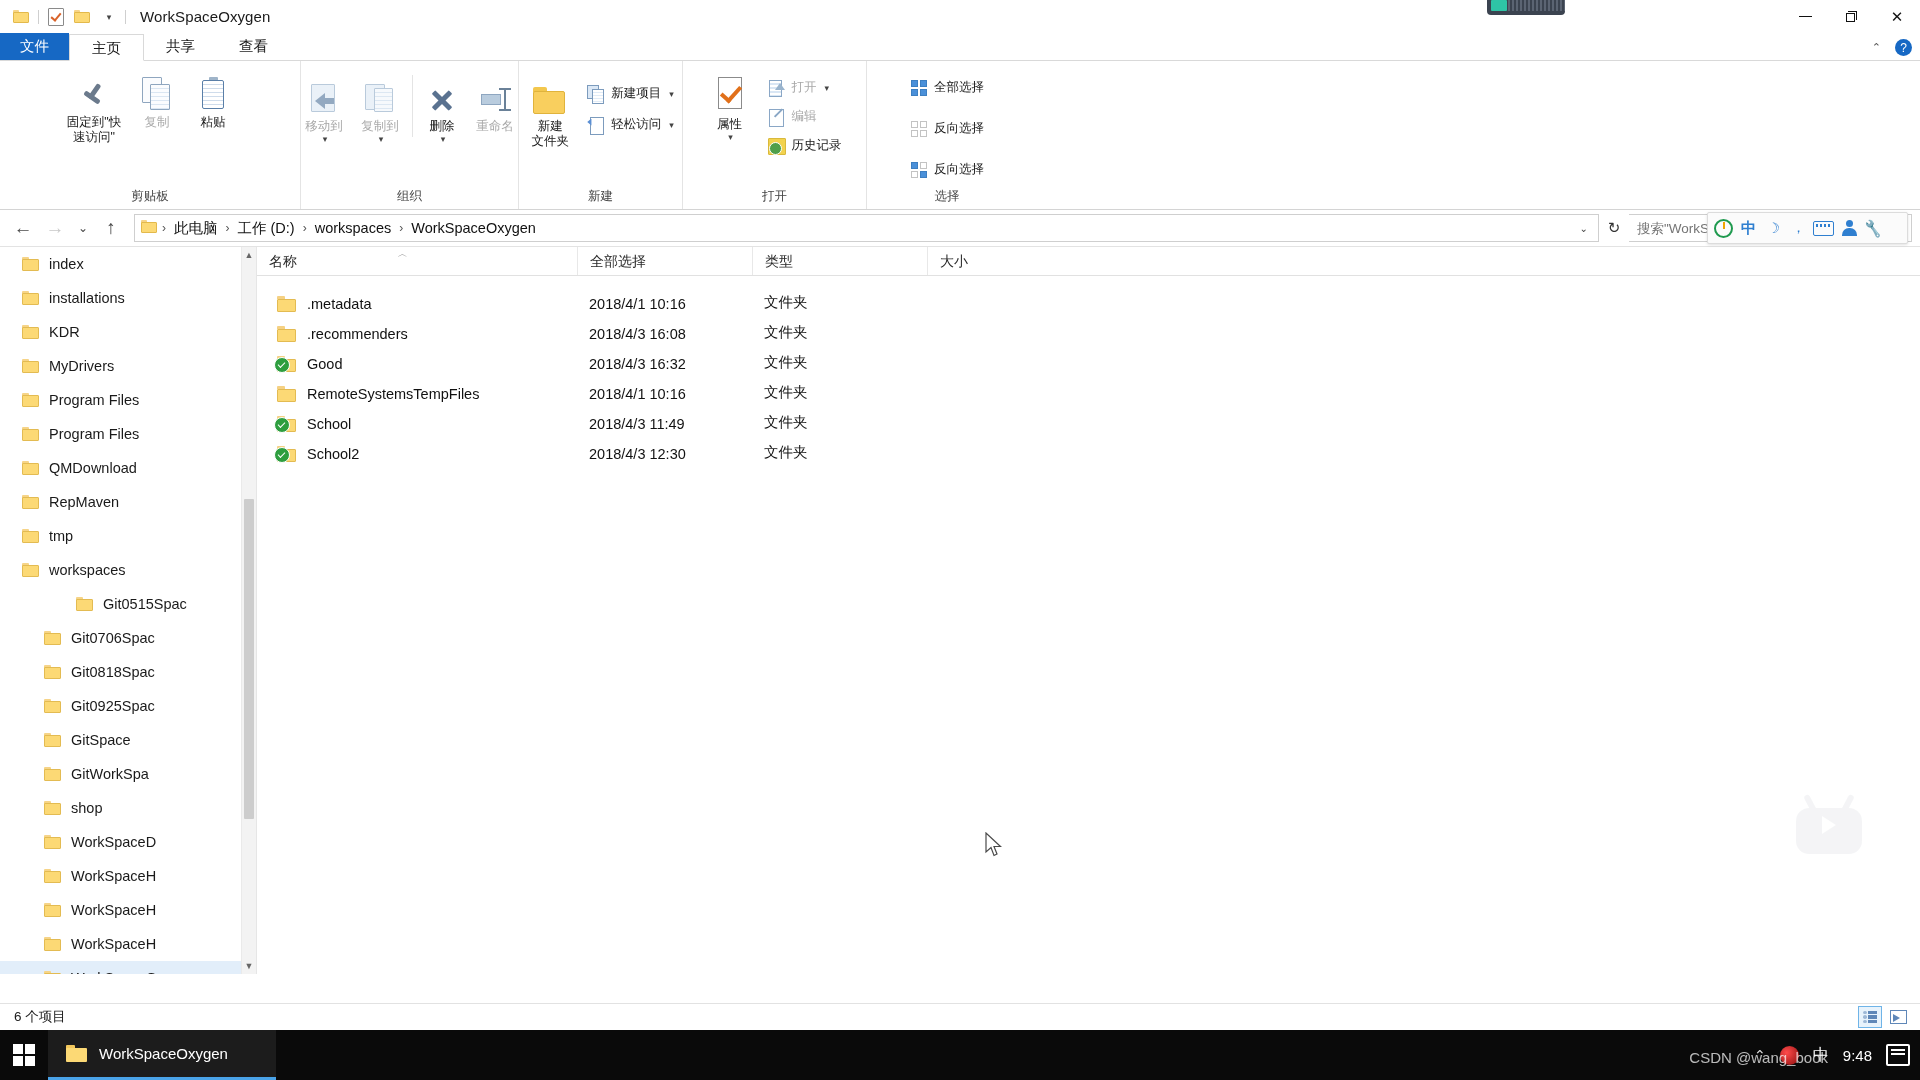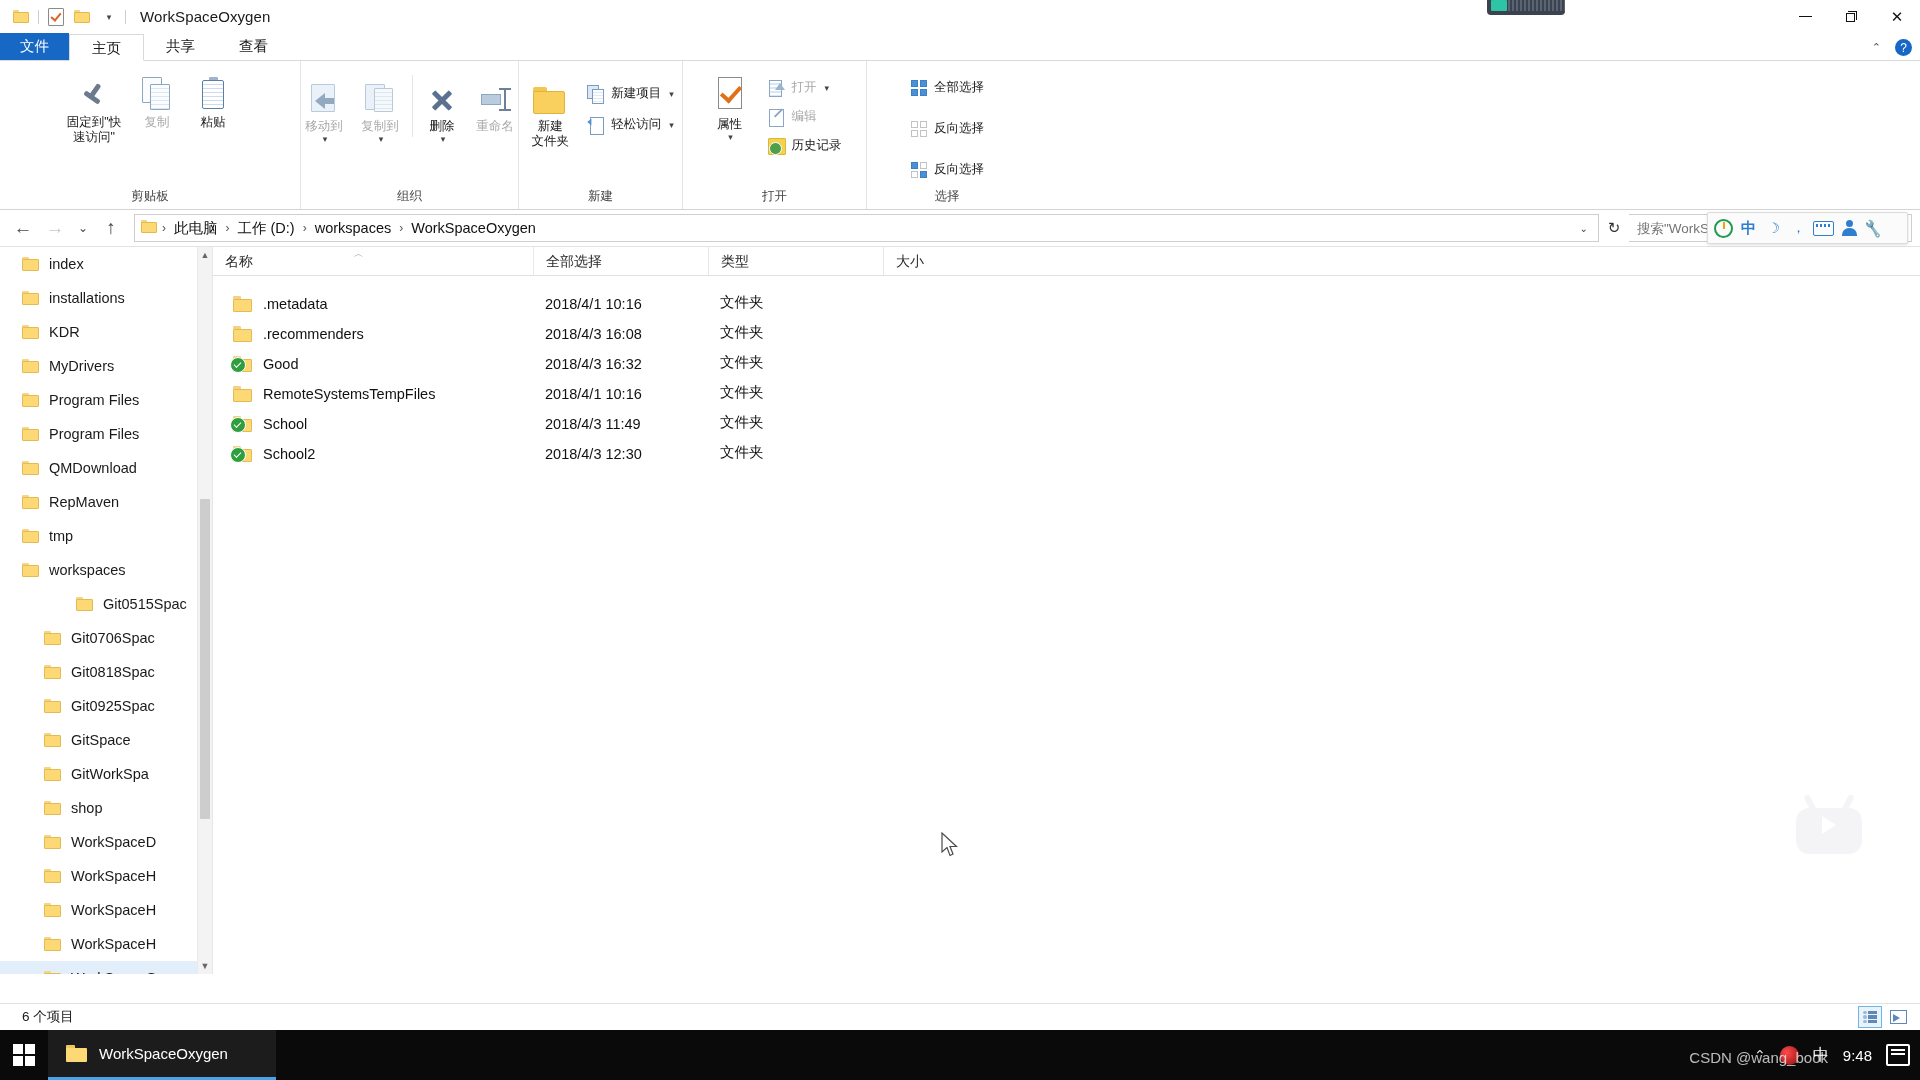--- a/index.html
+++ b/index.html
@@ -133,21 +133,21 @@
   .crumb{font-size:14.5px;color:#111;padding:2px 5px;white-space:nowrap;}
   .sep{color:#555;font-size:12px;padding:0 1px;}
   .crumbbox .cb-caret{font-size:10px;color:#444;padding:0 6px;}
   .refreshbtn{width:26px;height:26px;display:flex;align-items:center;justify-content:center;font-size:15px;color:#333;}
   .searchbox{width:270px;height:26px;border:1px solid #cfcfcf;border-left:none;background:#fff;display:flex;align-items:center;padding:0 6px;position:relative;}
   .searchbox input{border:0;outline:0;flex:1;font-size:13.5px;color:#6a6a6a;font-family:inherit;background:transparent;}
   .search-ico{font-size:14px;color:#4a4a4a;transform:scaleX(-1);}
 
   
   .main{display:flex;height:727px;}
-  .navpane{width:212px;background:#fff;border-right:1px solid #e6e6e6;position:relative;overflow:hidden;}
+  .navpane{width:212px;background:#fff;border-right:1px solid #e6e6e6;position:relative;overflow:hidden;padding-left:44px;}
   .treewrap{position:absolute;left:0;top:0;right:14px;bottom:0;overflow:hidden;}
   .tnode{height:34px;display:flex;align-items:center;font-size:14.5px;color:#1a1a1a;white-space:nowrap;padding-right:4px;}
   .tnode.sel{background:#e2eefa;}
   .tnode .fico{width:17px;height:14px;position:relative;flex:0 0 17px;margin-right:10px;}
   .tnode .fico:before{content:"";position:absolute;left:0;top:0;width:7px;height:3px;background:#f6d488;border-radius:1px 1px 0 0;}
   .tnode .fico:after{content:"";position:absolute;left:0;top:2px;width:17px;height:12px;background:#fcd975;border:1px solid #e3bb52;border-radius:1px;box-sizing:border-box;}
   .navscroll{position:absolute;right:0;top:0;width:14px;bottom:0;background:#f3f3f3;border-left:1px solid #eaeaea;}
   .navscroll .arrow{height:16px;display:flex;align-items:center;justify-content:center;font-size:9px;color:#666;}
   .navscroll .thumb{position:absolute;left:2px;right:2px;top:252px;height:320px;background:#cdcdcd;border-radius:1px;}
 
@@ -170,21 +170,21 @@
 
   .bili{position:absolute;right:58px;bottom:120px;width:66px;height:60px;opacity:.20;}
   .bili .body{position:absolute;left:0;bottom:0;width:66px;height:46px;border-radius:13px;background:#c9cdd4;}
   .bili .ear{position:absolute;width:6px;height:22px;background:#c9cdd4;border-radius:3px;top:0;}
   .bili .ear.l{left:12px;transform:rotate(-28deg);}
   .bili .ear.r{right:12px;transform:rotate(28deg);}
   .bili .play{position:absolute;left:26px;top:22px;width:0;height:0;border-top:9px solid transparent;border-bottom:9px solid transparent;border-left:14px solid #fff;}
 
   
   .statusbar{position:absolute;left:0;bottom:0;width:1920px;height:26px;border-top:1px solid #e2e2e2;background:#fff;display:flex;align-items:center;}
-  .status-text{font-size:13.5px;color:#1a1a1a;padding-left:22px;}
+  .status-text{font-size:13.5px;color:#1a1a1a;padding-left:14px;}
   .viewbtns{position:absolute;right:10px;display:flex;gap:4px;align-items:center;}
   .vbtn{width:22px;height:20px;display:flex;align-items:center;justify-content:center;border:1px solid transparent;}
   .vbtn.active{border:1px solid #6fb4e8;background:#e8f3fc;}
   .v-details{width:14px;height:12px;display:grid;grid-template-columns:4px 1fr;grid-template-rows:repeat(3,1fr);gap:1px;}
   .v-details span{background:#5f87b8;}
   .v-details span:nth-child(odd){background:#9db8d6;border-radius:50%;}
   .v-large{width:15px;height:12px;border:1.5px solid #5f87b8;position:relative;background:#fff;}
   .v-large:after{content:"";position:absolute;left:2px;bottom:1px;width:0;height:0;border-left:7px solid #5f87b8;border-top:4px solid transparent;border-bottom:4px solid transparent;}
 
   

